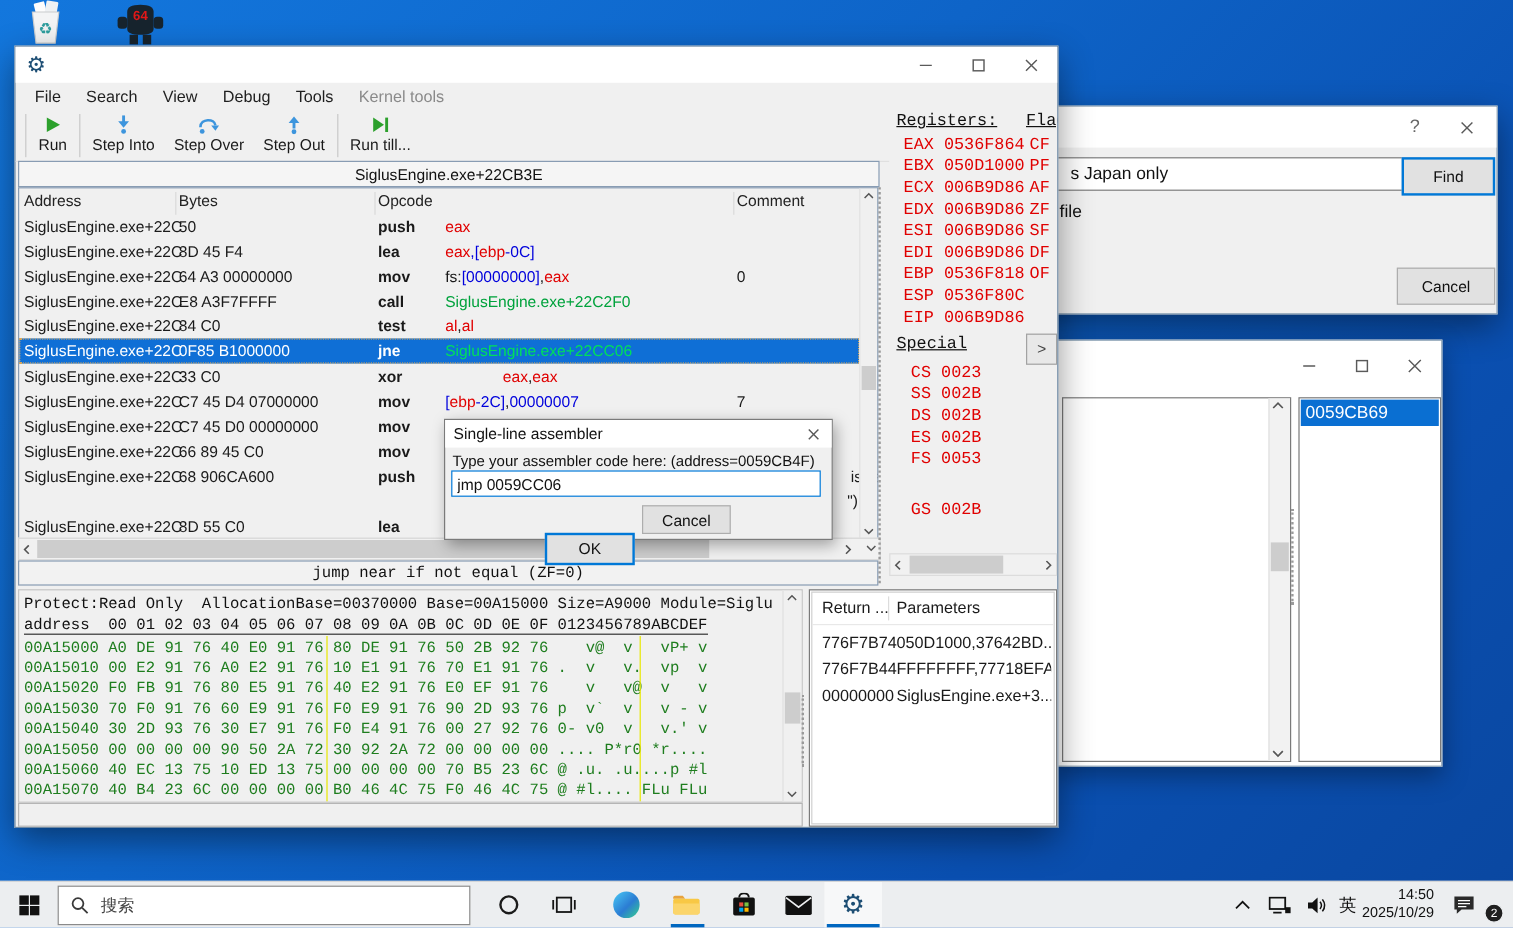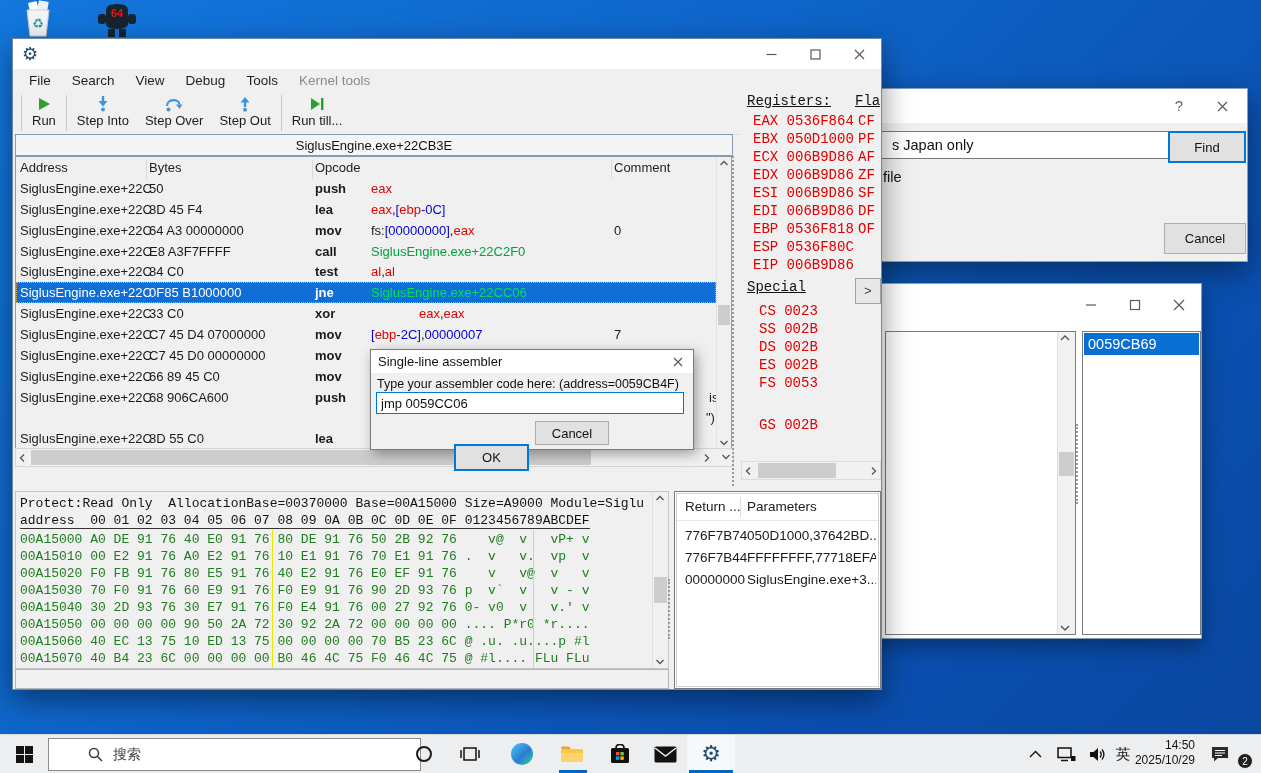--- a/index.html
+++ b/index.html
@@ -87,21 +87,21 @@
   
   #addrwin{left:876px;top:283px;width:324px;height:354px;background:#fff;border:1px solid #8aa0b4;z-index:2;box-shadow:0 8px 20px rgba(0,0,0,.35);text-decoration:underline;}
   .pane{position:absolute;top:47px;bottom:3px;background:#fff;border:1px solid #7a7a7a;}
   #addr-left{left:8px;width:189px;}
   #addr-right{left:205px;width:117px;}
   #addr-sel{position:absolute;left:1px;right:1px;top:1px;height:22px;background:#0a6fd2;color:#fff;font-size:14.5px;display:flex;align-items:center;padding-left:4px;}
   #addr-vscroll{position:absolute;right:0;top:0;width:17px;bottom:0;background:#f2f2f2;border-left:1px solid #e0e0e0;}
   
   #taskbar{position:absolute;left:0;bottom:0;width:1261px;height:38px;background:#eceef0;border-top:1px solid #d4d6d8;z-index:20;}
   .tb-item{position:absolute;top:0;height:38px;display:flex;align-items:center;justify-content:center;}
-  #tb-search{left:48px;top:3px;width:342px;height:31px;background:#fff;border:1px solid #8a8a8a;display:flex;align-items:center;padding-left:29px;}
+  #tb-search{left:48px;top:3px;width:342px;height:31px;background:#fff;border:1px solid #8a8a8a;display:flex;align-items:center;}
   #tb-search .ph{font-size:14px;color:#444;margin-left:10px;}
   .underline{position:absolute;bottom:0;height:3px;background:#0067c0;}
   #tb-ce{background:#f7f8f9;}
   .tray-txt{font-size:14.5px;color:#111;}
   #tb-clock{position:absolute;right:66px;top:3px;width:68px;text-align:right;font-size:12px;color:#111;line-height:15px;}
   #tb-badge{position:absolute;right:8px;bottom:4px;width:14px;height:14px;border-radius:50%;background:#1f1f1f;color:#fff;
       font-size:10px;display:flex;align-items:center;justify-content:center;border:1px solid #eceef0;}
   
   #rbin{left:16px;top:0px;width:44px;height:38px;}
   #ce64{left:94px;top:2px;width:46px;height:36px;}
@@ -398,20 +398,21 @@
             <path d="M1 0.5 L4.5 4 L1 7.5" fill="none" stroke="#555" stroke-width="1.3"></path>
           </svg>
         </div>
       <div class="sb-ar" style="left:706px;top:5px;">
           <svg width="8" height="6">
             <path d="M0.5 1 L4 4.5 L7.5 1" fill="none" stroke="#555" stroke-width="1.3"></path>
           </svg>
         </div>
     </div>
 
+    <div id="infobar" class="mono">jump near if not equal (ZF=0)</div>
 
     <div class="vsplit" style="left:719px;top:117px;height:330px;"></div>
 
     <div id="regpanel" class="mono">
       <span class="hdr" style="left:8px;top:4px;">Registers:</span>
       <span class="hdr" style="left:116px;top:4px;">Flags</span>
       <div id="reg-list">
           <div class="regline" style="left: 14px; top: 24px;">EAX 0536F864</div>
           <div class="regline" style="left: 14px; top: 42px;">EBX 050D1000</div>
           <div class="regline" style="left: 14px; top: 60px;">ECX 006B9D86</div>

